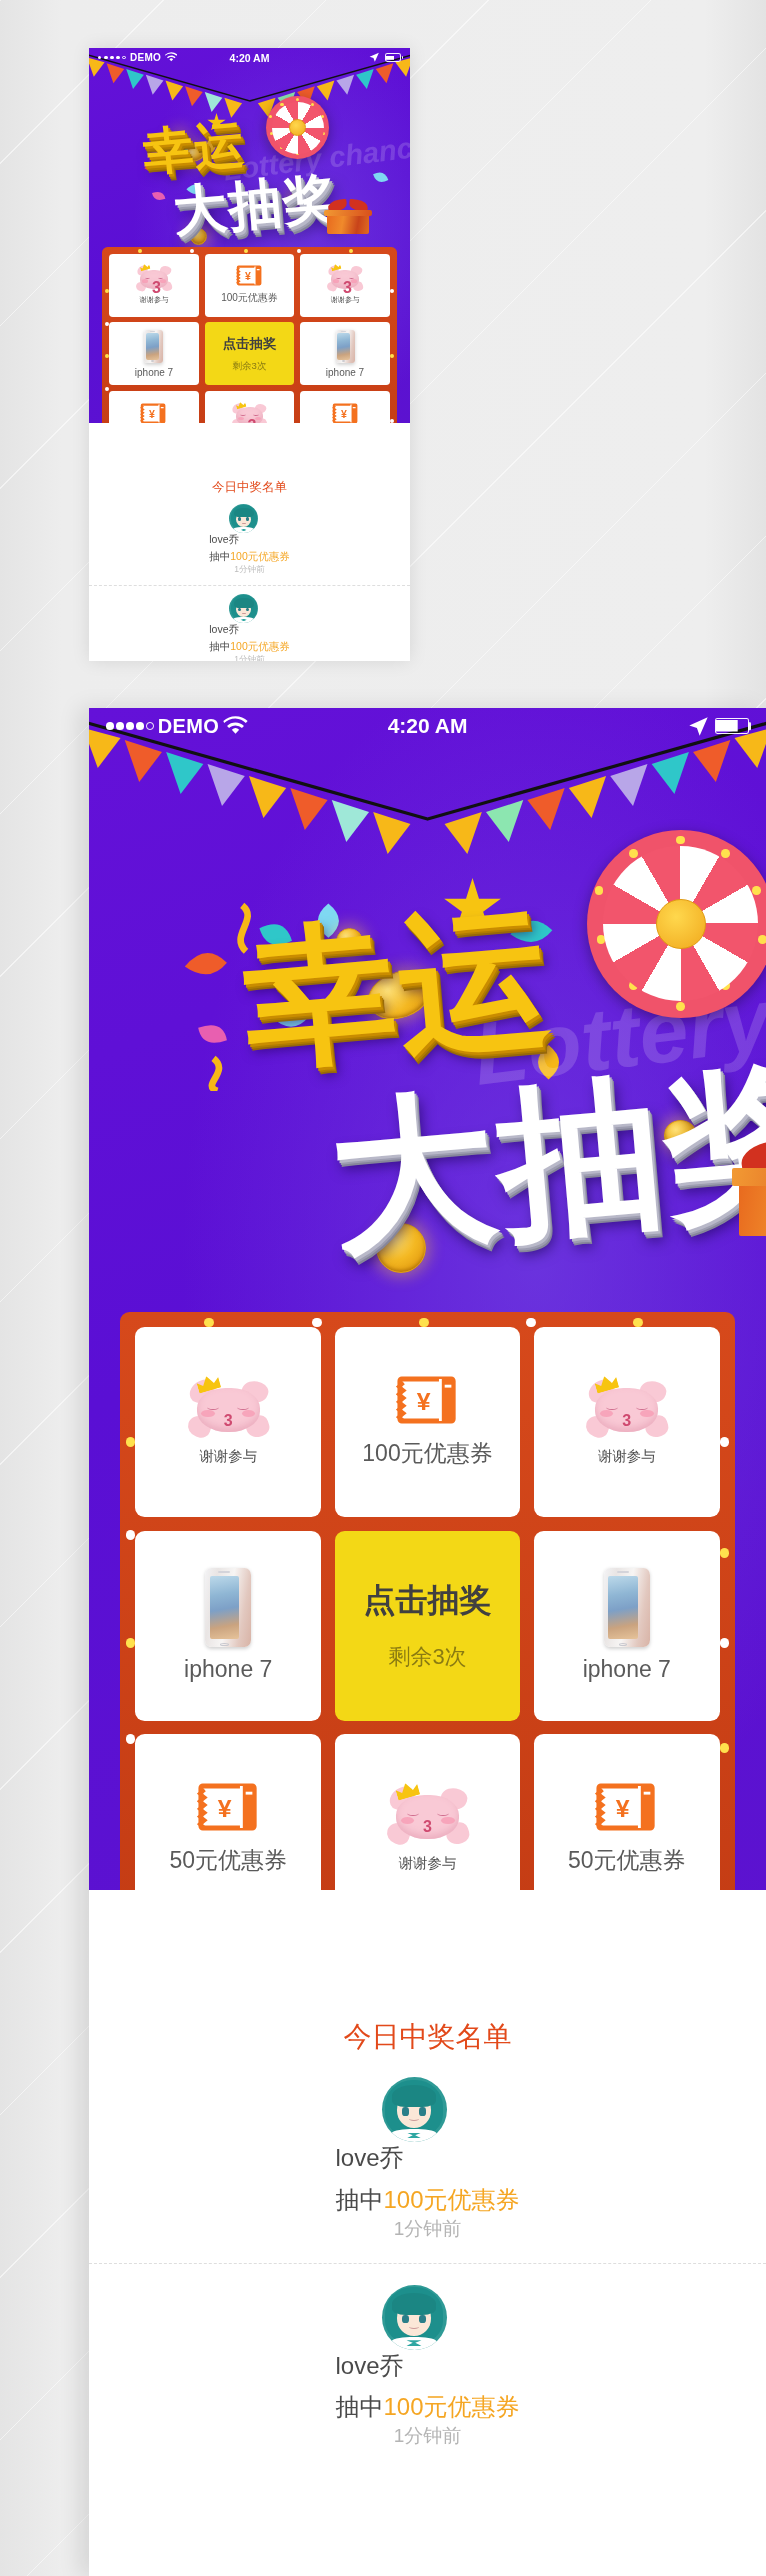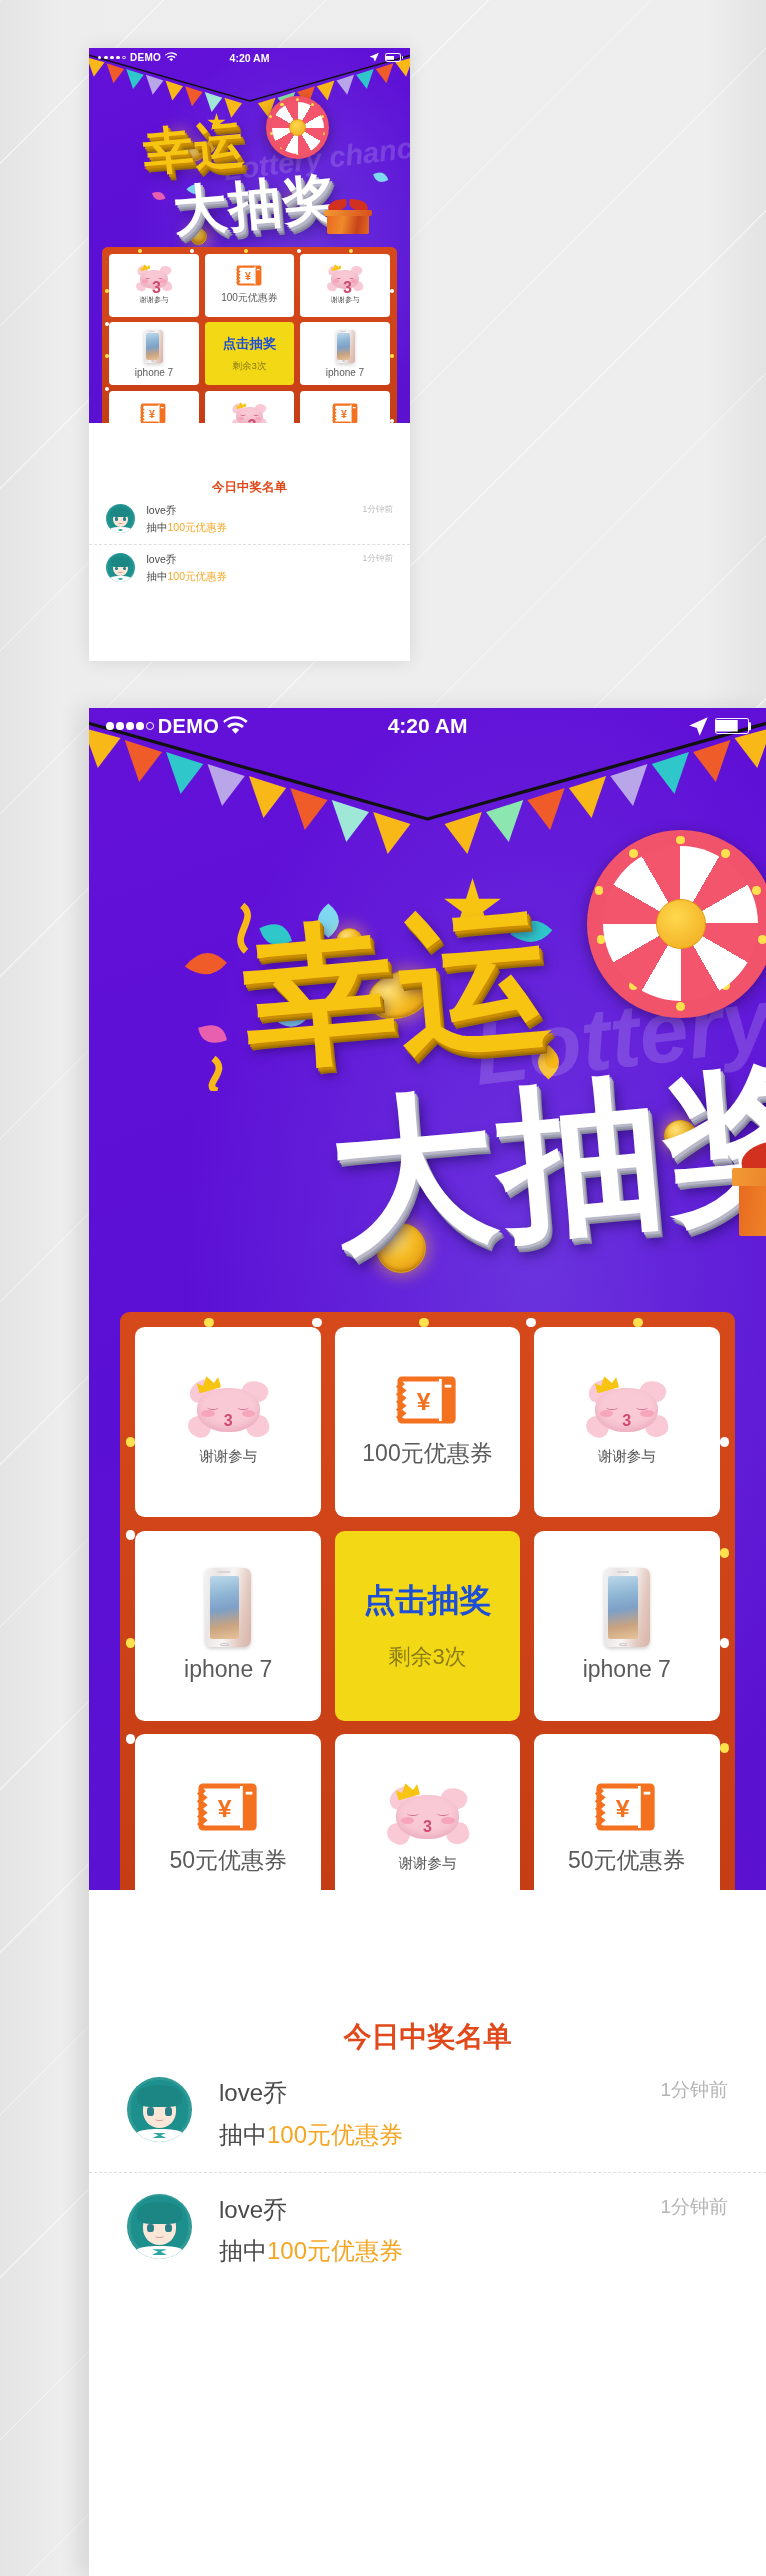--- a/index.html
+++ b/index.html
@@ -175,21 +175,21 @@
     background:#fff;
     border-radius:4.8px;
     display:flex; flex-direction:column;
     align-items:center; justify-content:center;
     position:relative;
     overflow:hidden;
   }
   .cell.go { background:#f3d816; }
   .cell-label { color:#5a5a5a; white-space:nowrap; }
   .cell.small-label .cell-label { color:#4d4d4d; font-weight:normal; }
-  .go-title { color:#1d4ed8; font-weight:bold; white-space:nowrap;}
+  .go-title { color:#404040; font-weight:bold; white-space:nowrap;}
   .go-sub { color:#8a7b12; white-space:nowrap; }
 
   
   .coupon { position:relative; }
 
   
   .mascot { position:relative; }
   .mascot .head {
     position:absolute; left:8%; top:16%; width:84%; height:72%;
     background:#f9c9d5; border-radius:46% 46% 48% 48%;
@@ -247,22 +247,22 @@
   }
   .iphone .spk {
     position:absolute; left:28%; top:4%; width:26%; height:2.2%;
     background:#d4d4da; border-radius:1.9px;
   }
 
   
   .cloudwrap { position:relative; background:#fff; }
   .cloud-svg { display:block; width:100%; }
   .winners { position:relative; background:#fff; }
-  .winners-title { text-align:center; color:#e2491a; font-weight:bold; }
-  .wrow { display:flex; position:relative; }
+  .winners-title { text-align:center; color:#e2491a; font-weight:normal; }
+  .wrow { display:flex; align-items:center; position:relative;flex-direction:column; }
   .wrow + .wrow { border-top:1px dashed #dedede; }
   .avatar { position:relative; border-radius:50%; overflow:hidden; background:#2f9a96; flex:none; }
   .avatar .hair-back { position:absolute; left:6%; top:4%; width:88%; height:86%; background:#1d8f8c; border-radius:48% 48% 40% 40%; }
   .avatar .face { position:absolute; left:24%; top:26%; width:52%; height:52%; background:#fbe7d7; border-radius:46% 46% 50% 50%; }
   .avatar .fringe { position:absolute; left:16%; top:12%; width:68%; height:34%; background:#1b8683; border-radius:50% 50% 30% 30%; }
   .avatar .eye-l,.avatar .eye-r { position:absolute; top:46%; width:11%; height:13%; background:#2a7e88; border-radius:40%; }
   .avatar .eye-l{ left:31%; } .avatar .eye-r{ left:58%; }
   .avatar .smile { position:absolute; left:43%; top:62%; width:14%; height:6%; border-bottom:1.4px solid #c99; border-radius:0 0 60% 60%; }
   .avatar .collar { position:absolute; left:14%; bottom:0; width:72%; height:20%; background:#fff; border-radius:40% 40% 0 0;}
   .avatar .bow { position:absolute; left:38%; bottom:6%; width:24%; height:9%; background:#2fa7a2; border-radius:1.9px;

